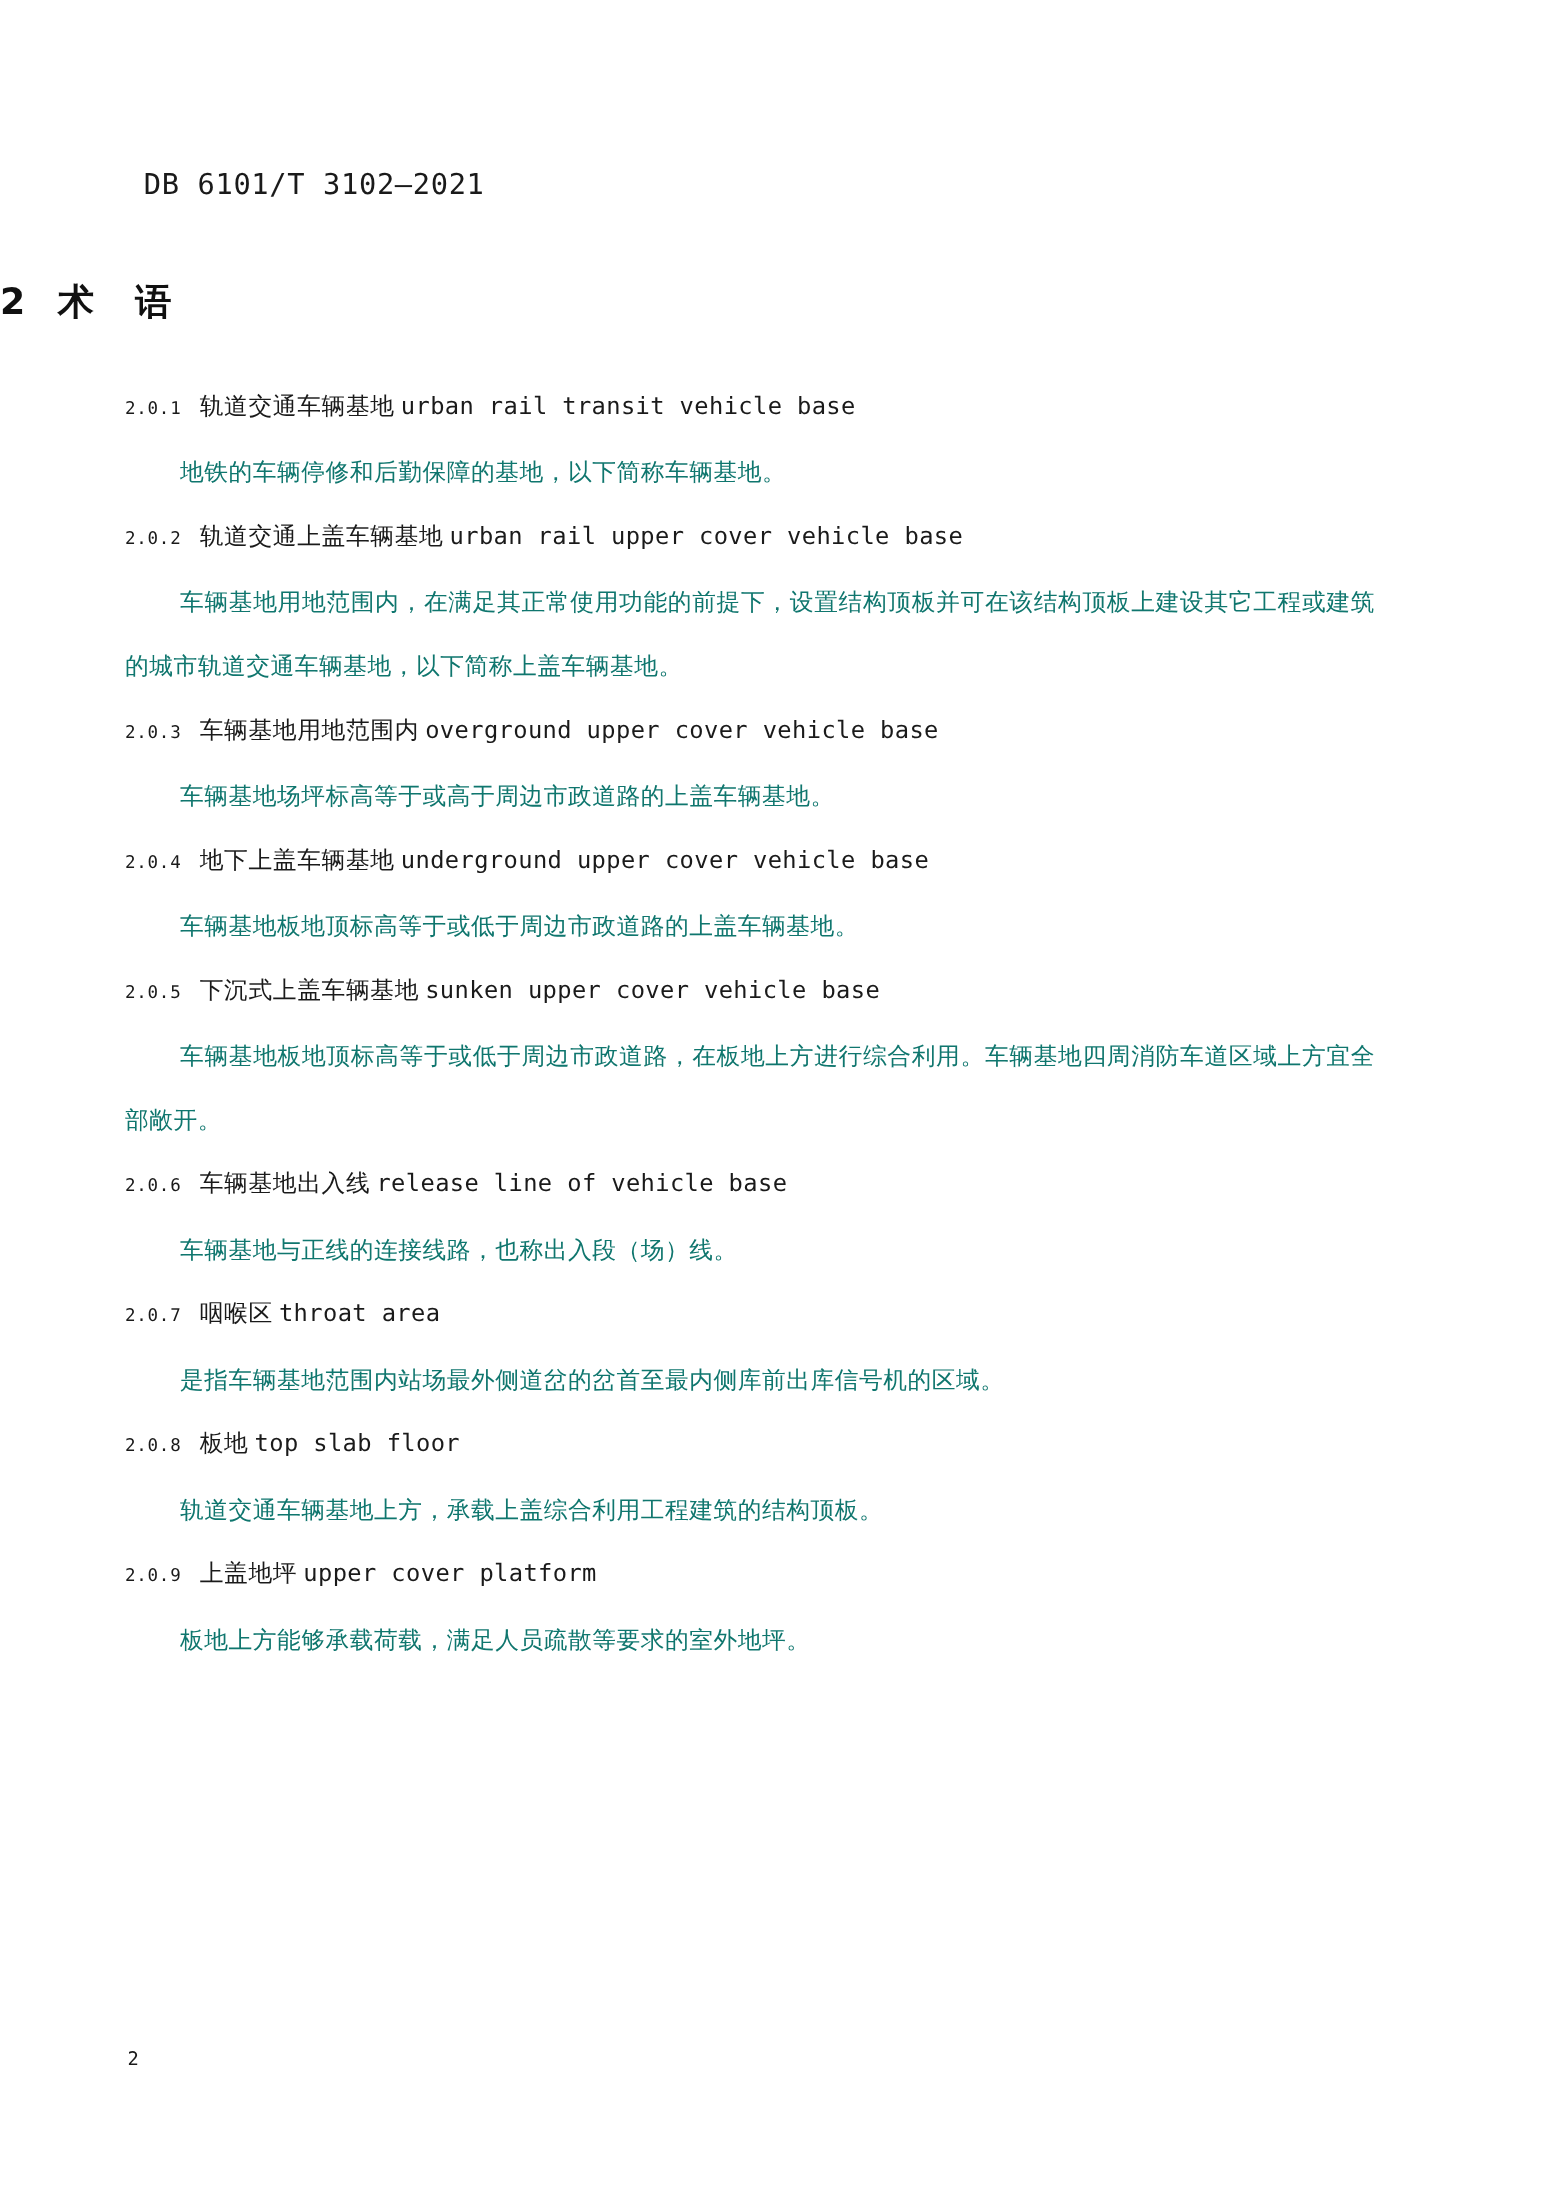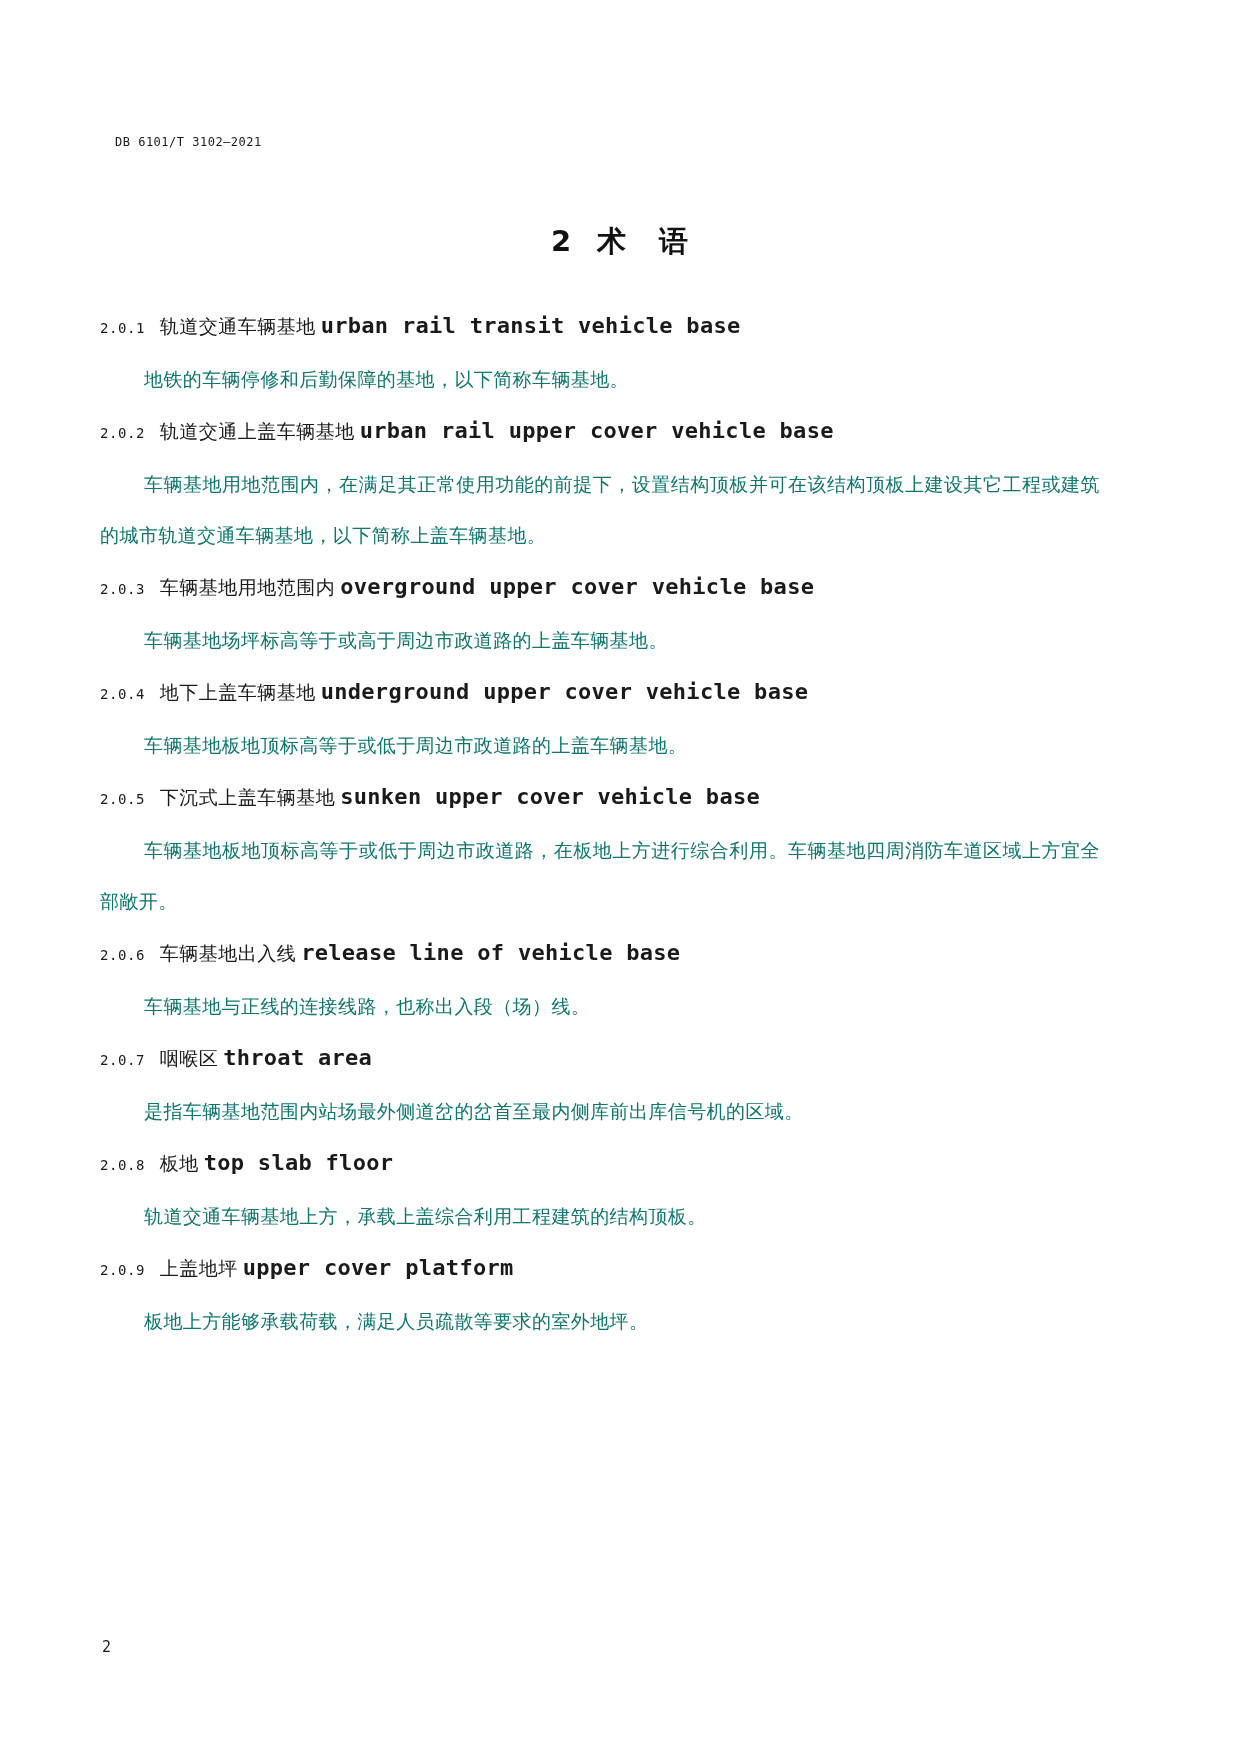--- a/index.html
+++ b/index.html
@@ -15,31 +15,31 @@
     margin: 0 auto;
     font-family: "Liberation Serif", serif;
     color: #1a1a1a;
     overflow: hidden;
   }
   .header-code {
     position: absolute;
     left: 115px;
     top: 135px;
     font-family: "DejaVu Sans Mono", monospace;
-    font-size: 12px;
+    font-size: 23px;
     letter-spacing: 0.5px;
     color: #1a1a1a;
     white-space: nowrap;
   }
   .chapter-title {
     position: absolute;
     left: 0;
     right: 0;
     top: 222px;
-    text-align: center;
+    text-align: left;
     font-family: "DejaVu Sans", sans-serif;
     font-weight: bold;
     font-size: 29px;
     letter-spacing: 2px;
     color: #111;
   }
   .chapter-title .gap {
     display: inline-block;
     width: 24px;
   }
@@ -64,23 +64,22 @@
     letter-spacing: 0.6px;
   }
   .term-cn {
     font-family: Liberation Mono, monospace;
     font-size: 19px;
     letter-spacing: 0.5px;
     margin-top: 43px;
   }
   .term-en {
     font-family: "DejaVu Sans Mono", monospace;
-    font-size: 22px;
+    font-size: 19px;
     letter-spacing: 0.3px;
-    font-weight: bold;
   }
   .term-def {
     font-family: "DejaVu Sans", sans-serif;
     font-size: 19px;
     line-height: 51px;
     text-indent: 44px;
     text-align: justify;
     letter-spacing: 0.4px;
     color: #0f766e;
   }

